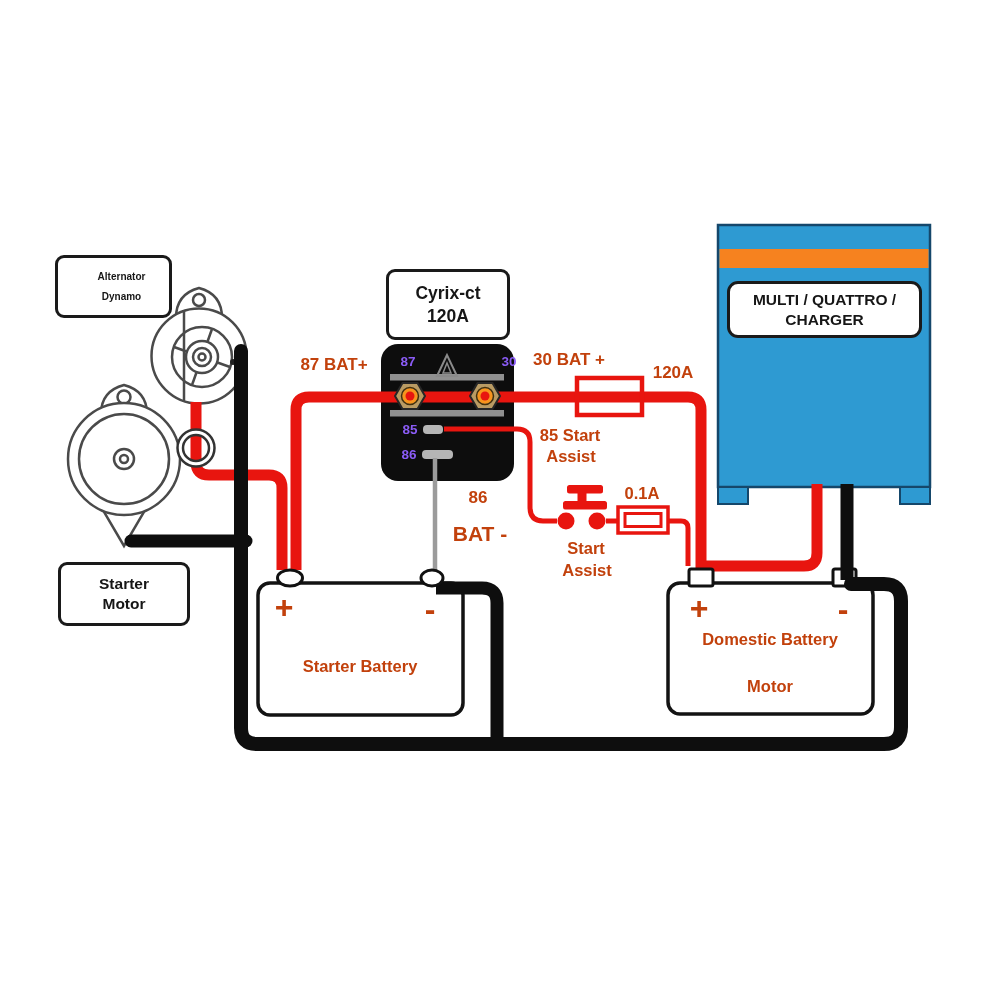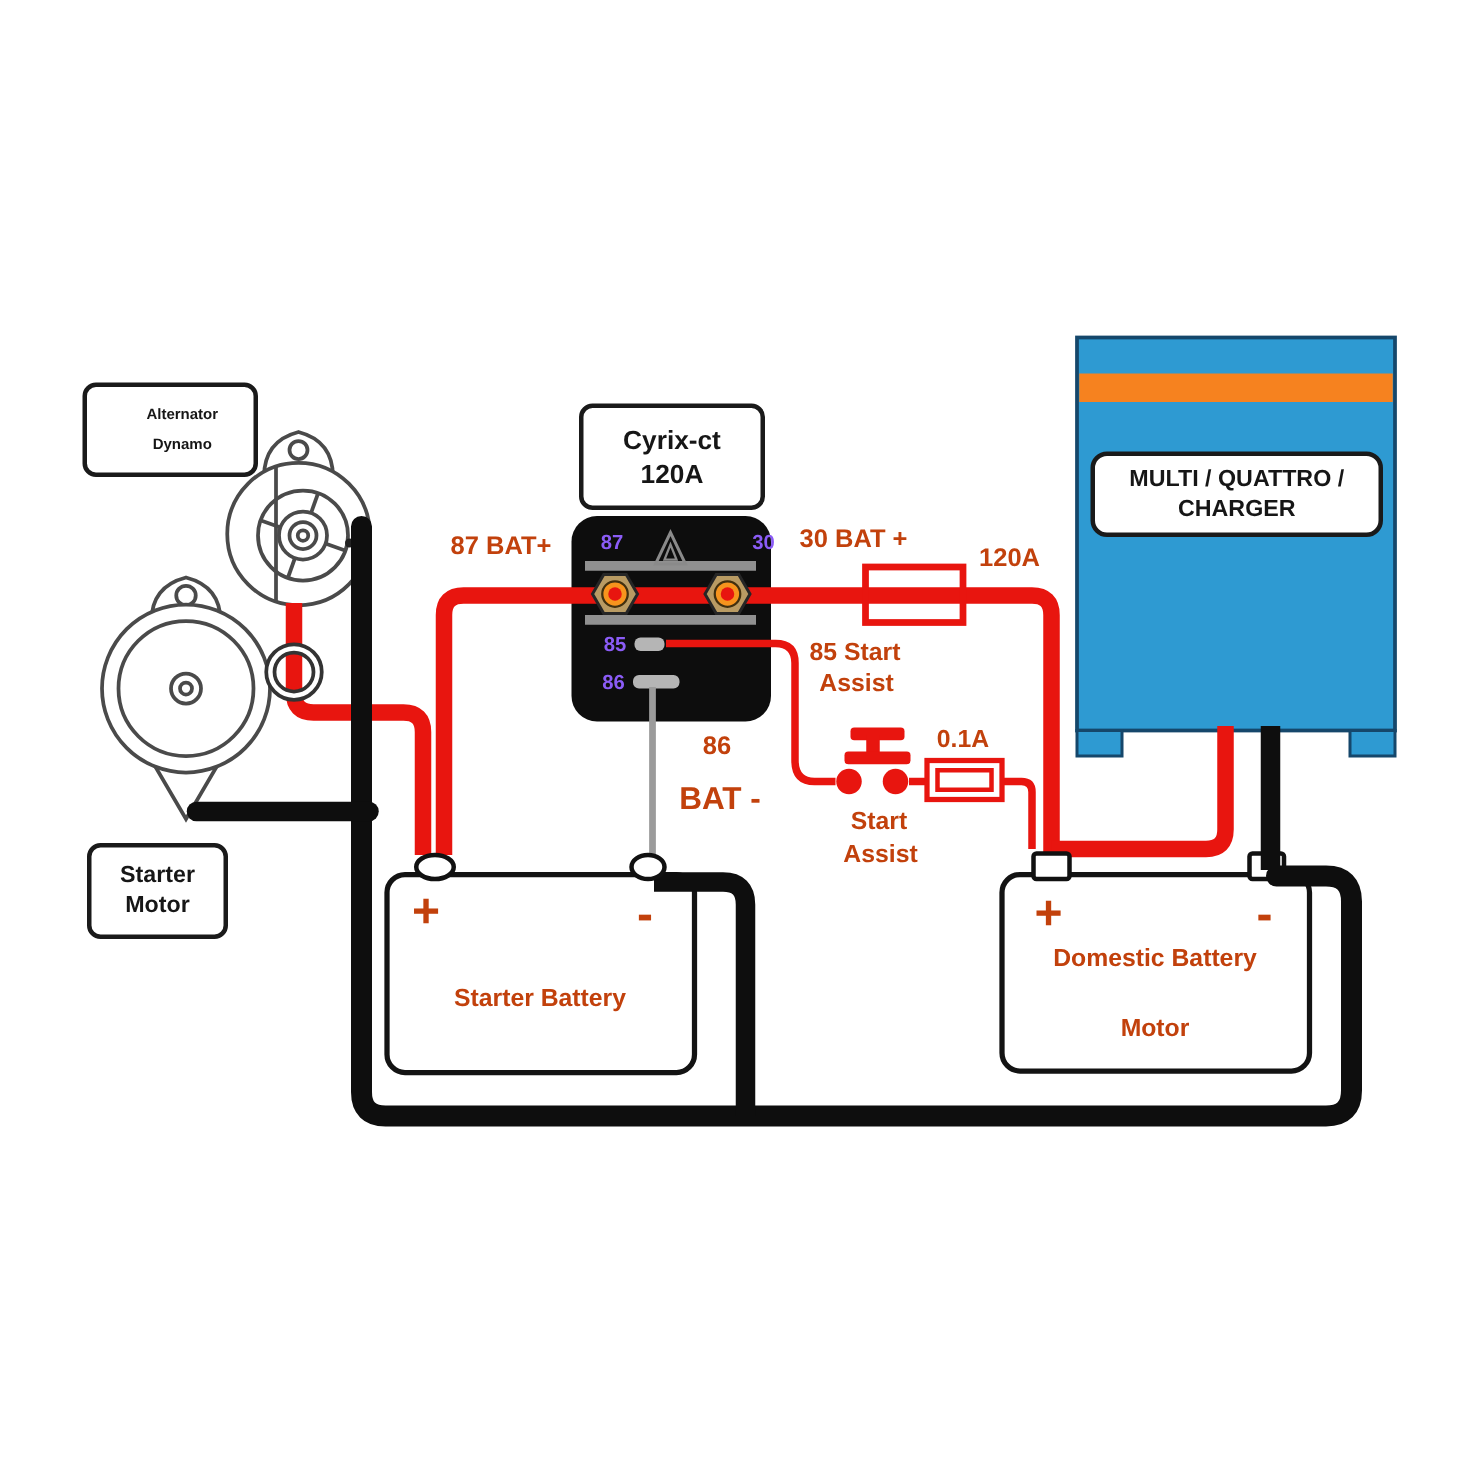--- a/index.html
+++ b/index.html
@@ -123,31 +123,31 @@
     <rect x="618" y="507" width="50" height="26" stroke-width="3.5"></rect>
     <rect x="625" y="513.5" width="36" height="13" stroke-width="3"></rect>
   </g>
 </svg>
 
   <div class="box" style="left:55px;top:255px;width:117px;height:63px;font-size:10px;line-height:20px;padding-left:16px;">
     <div>Alternator</div>
     <div>Dynamo</div>
   </div>
 
-  <div class="box" style="left:58px;top:562px;width:94px;height:64px;font-size:15.5px;line-height:20px;">
+  <div class="box" style="left:58px;top:562px;width:132px;height:64px;font-size:15.5px;line-height:20px;">
     <div>Starter</div>
     <div>Motor</div>
   </div>
 
   <div class="box" style="left:386px;top:269px;width:124px;height:71px;font-size:17.5px;line-height:23px;">
     <div>Cyrix-ct</div>
     <div>120A</div>
   </div>
 
-  <div class="box" style="left:727px;top:281px;width:195px;height:57px;font-size:15.5px;line-height:20px;border-radius:11px;margin-top:20px;">
+  <div class="box" style="left:727px;top:281px;width:195px;height:57px;font-size:15.5px;line-height:20px;border-radius:11px;">
     <div>MULTI / QUATTRO /</div>
     <div>CHARGER</div>
   </div>
 
   <div class="pin" style="left:408px;top:362px;font-size:13.5px;">87</div>
   <div class="pin" style="left:486px;top:362px;font-size:13.5px;margin-left:23px;">30</div>
   <div class="pin" style="left:410px;top:430px;font-size:13.5px;">85</div>
   <div class="pin" style="left:409px;top:455px;font-size:13.5px;">86</div>
 
   <div class="lbl" style="left:334px;top:364px;font-size:17px;">87 BAT+</div>

